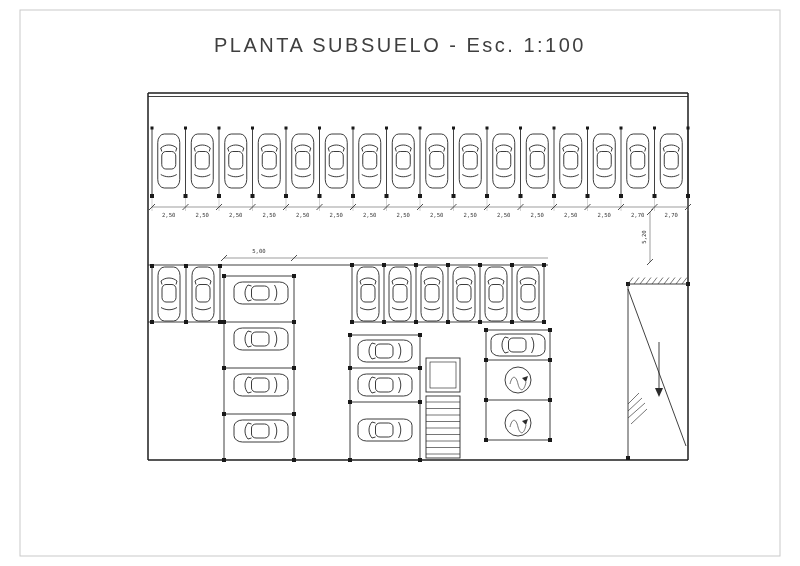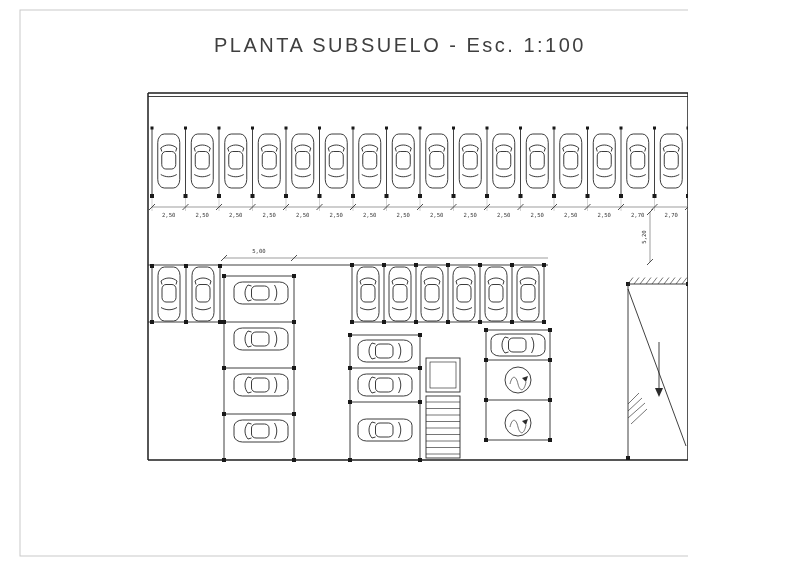--- a/index.html
+++ b/index.html
@@ -1,16 +1,16 @@
 <!DOCTYPE html>
 <html><head>
 <meta charset="utf-8">
 <style>
   html,body{margin:0;padding:0;background:#ffffff;}
-  .stage{width:688px;height:566px;position:relative;background:#ffffff;overflow:hidden;}
+  .stage{width:800px;height:566px;position:relative;background:#ffffff;overflow:hidden;}
   svg{display:block}
   .page-border{fill:none;stroke:#c9c9c9;stroke-width:1}
   .wall{stroke:#1e1e1e;stroke-width:1.5;fill:none}
   .ln{stroke:#2b2b2b;stroke-width:0.9;fill:none}
   .thin{stroke:#2b2b2b;stroke-width:0.65;fill:none}
   .dln{stroke:#5a5a5a;stroke-width:0.6;fill:none}
   .ext{stroke:#9a9a9a;stroke-width:0.45;fill:none}
   .tick{stroke:#3c3c3c;stroke-width:0.9;fill:none}
   .sq{fill:#191919;stroke:none}
   .carp{stroke:#262626;stroke-width:0.9;fill:none}

